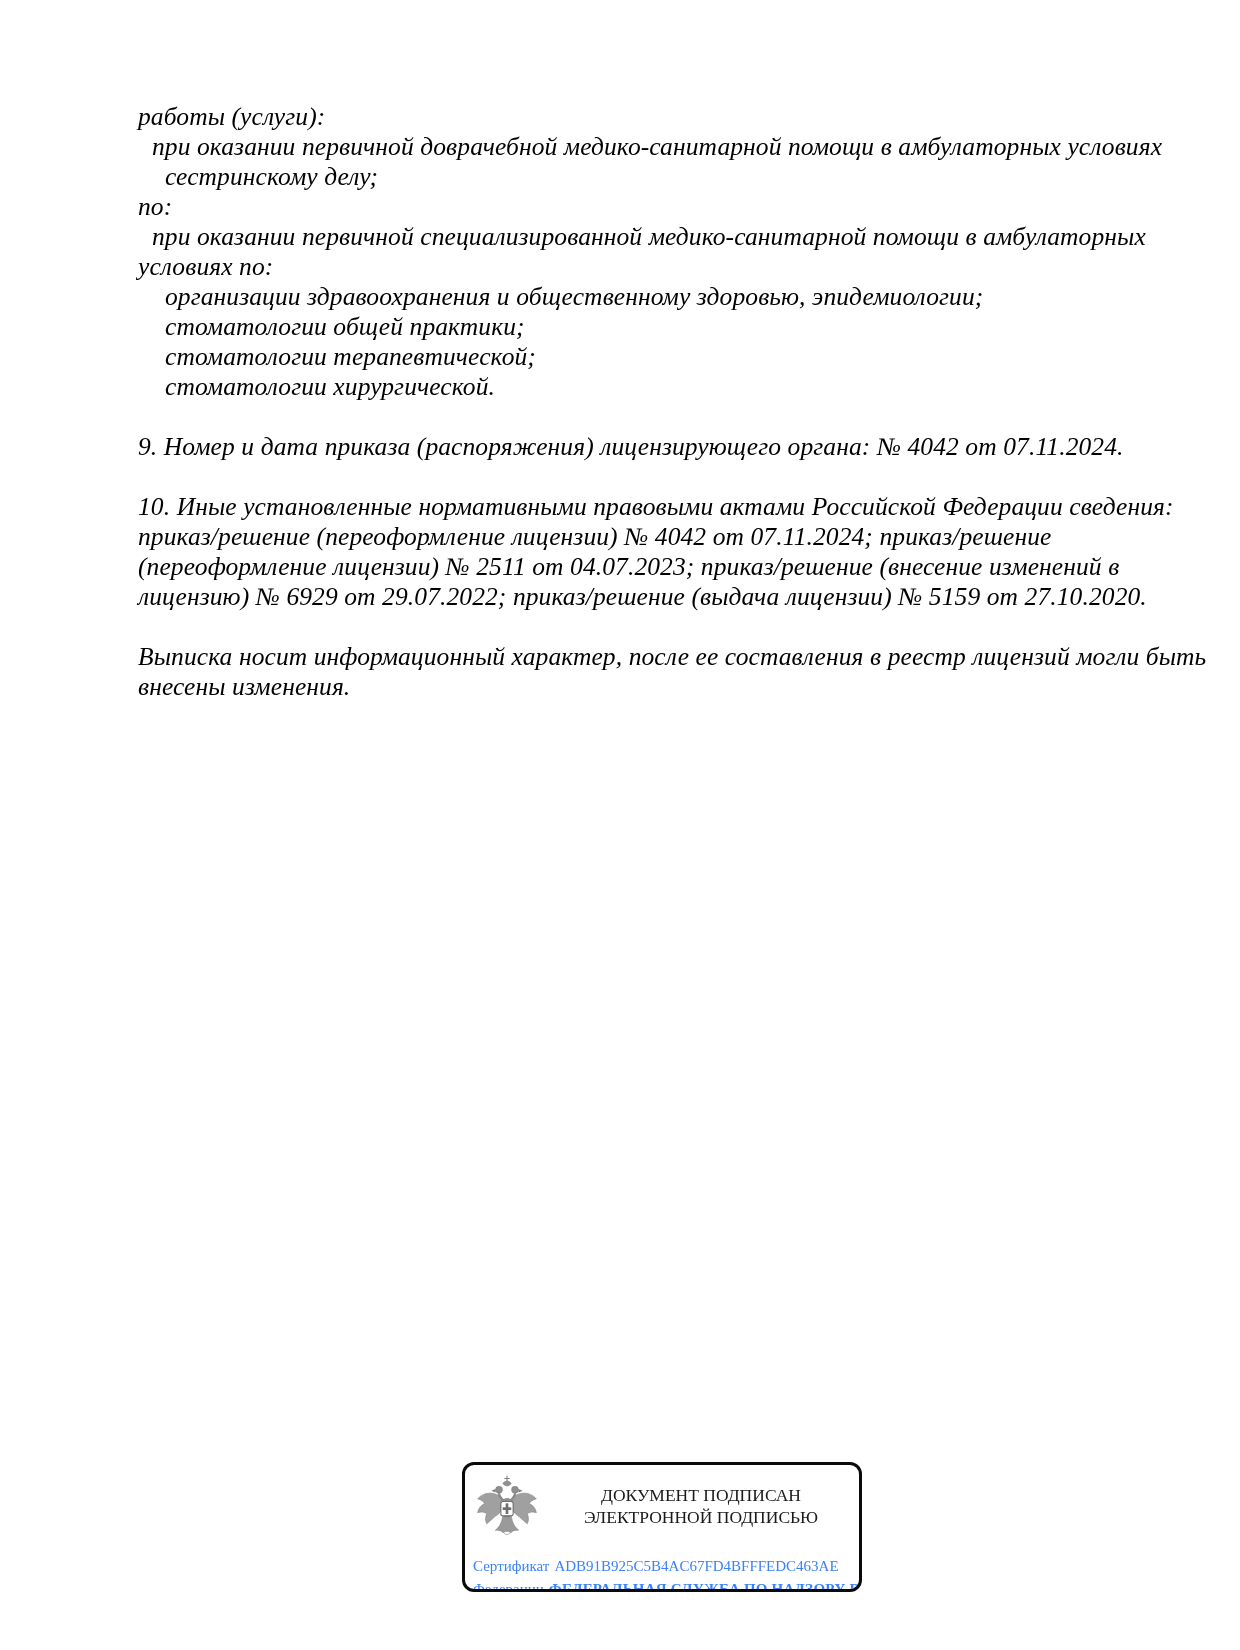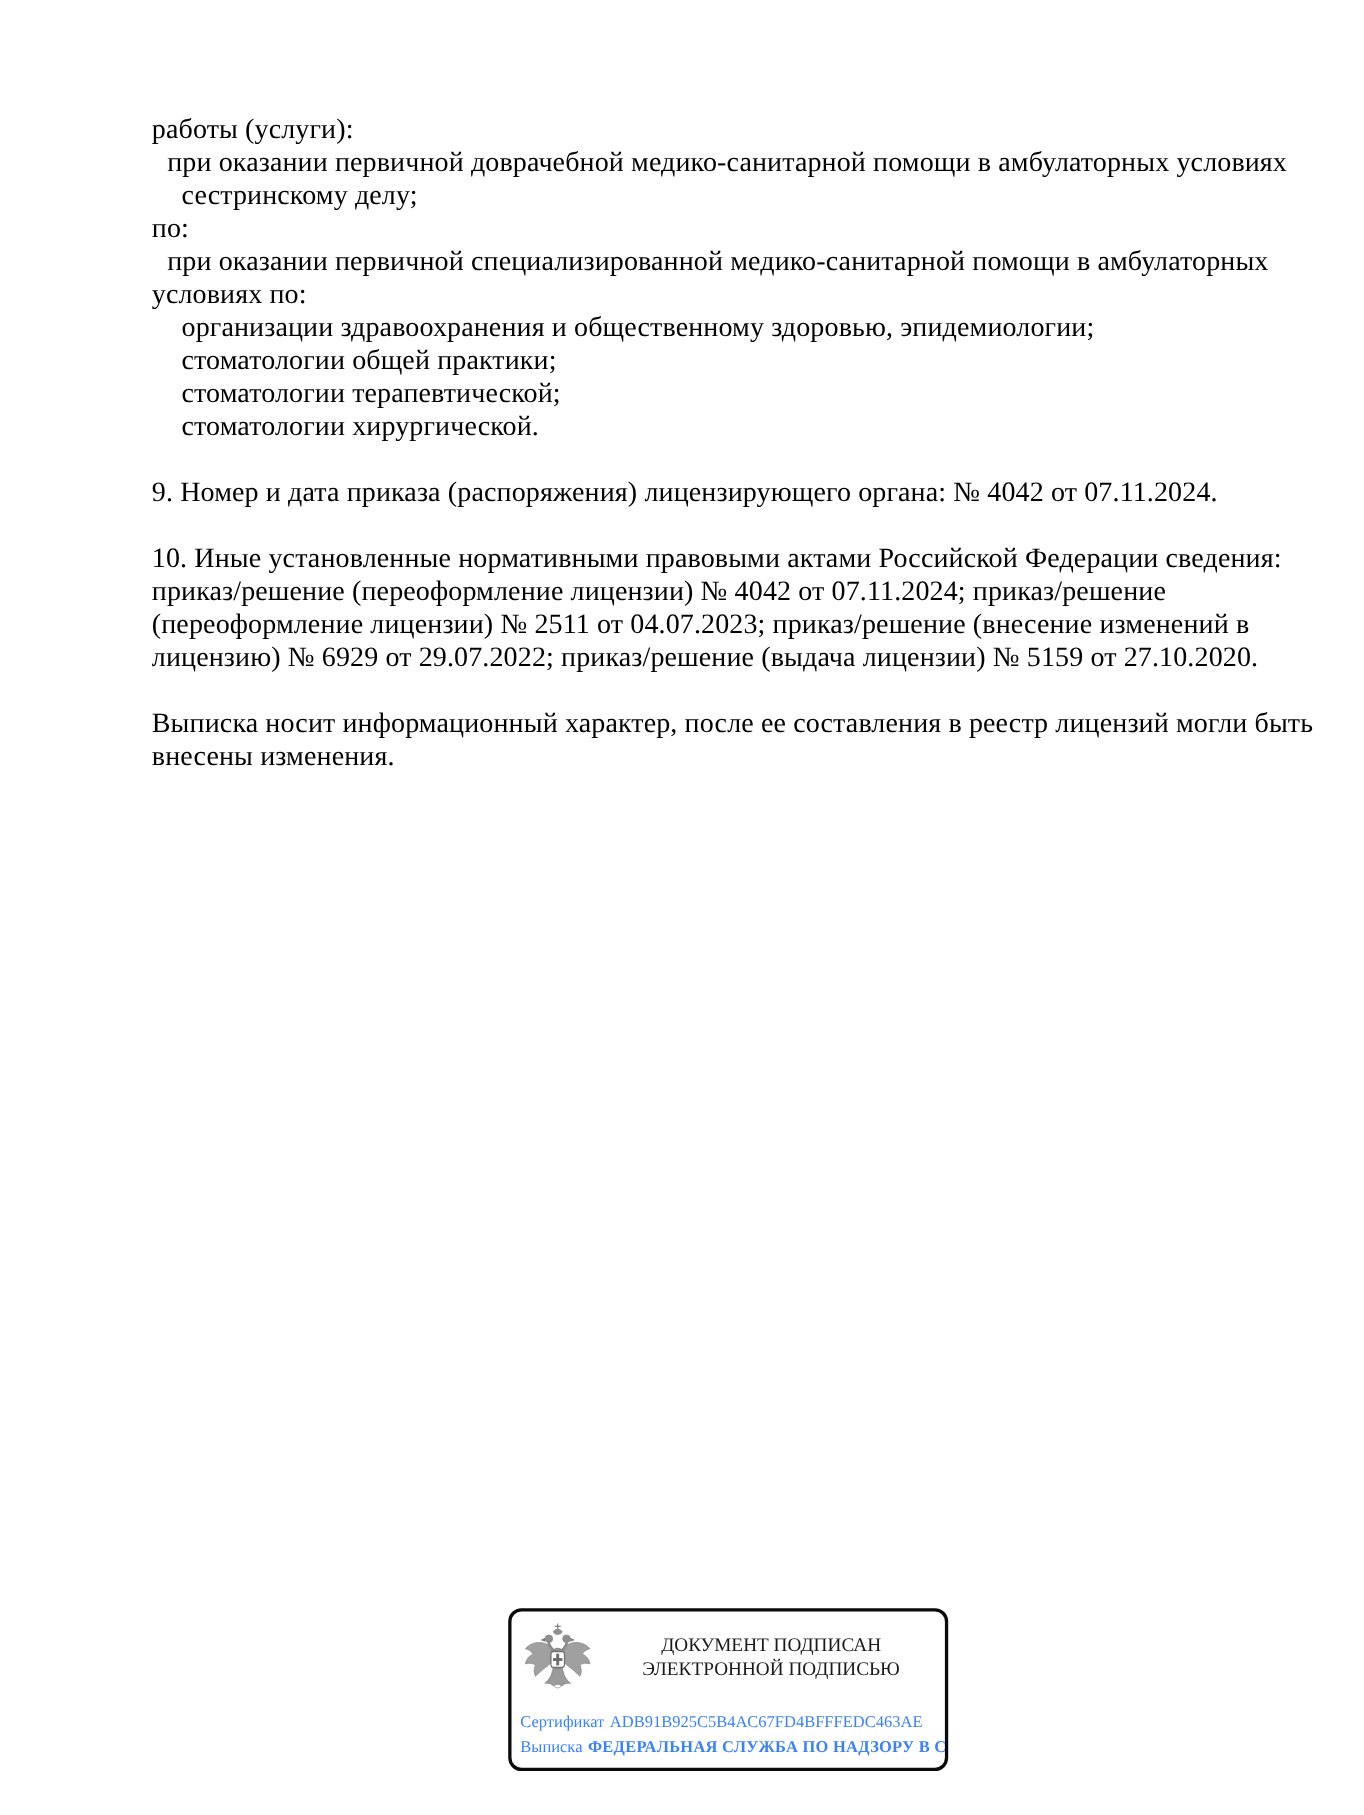--- a/index.html
+++ b/index.html
@@ -16,34 +16,35 @@
 
   
   .doc {
     position: absolute;
     left: 138px;
     top: 102px;
     width: 1080px;
     font-size: 25.5px;
     line-height: 30px;
     letter-spacing: 0.1px;
+    font-style: italic;
   }
   .line { height: 30px; white-space: nowrap; }
   .ind0 { padding-left: 0; }
   .ind1 { padding-left: 14px; }
   .ind2 { padding-left: 27px; }
   .block-gap { margin-top: 30px; }
 
   
   .stamp {
     position: absolute;
     left: 462px;
     top: 1462px;
     width: 400px;
-    height: 148px;
+    height: 130px;
     border: 3px solid #0a0a0a;
     border-radius: 12px;
     background: #ffffff;
     overflow: hidden;
   }
   .stamp-emblem {
     position: absolute;
     left: 10px;
     top: 7px;
     width: 64px;
@@ -145,17 +146,17 @@
   <div class="stamp-titles">
     <div>ДОКУМЕНТ ПОДПИСАН</div>
     <div>ЭЛЕКТРОННОЙ ПОДПИСЬЮ</div>
   </div>
 
   <div class="stamp-info">
     <div class="row">
       <span class="lbl">Сертификат</span><span>ADB91B925C5B4AC67FD4BFFFEDC463AE</span>
     </div>
     <div class="row">
-      <span class="lbl">Выписка</span><span class="owner-value">ФЕДЕРАЛЬНАЯ СЛУЖБА ПО НАДЗОРУ В СФЕРЕ</span>
+      <span class="lbl">Федерации</span><span class="owner-value">ФЕДЕРАЛЬНАЯ СЛУЖБА ПО НАДЗОРУ В СФЕРЕ</span>
     </div>
   </div>
 
 </div>
 
 </body></html>

